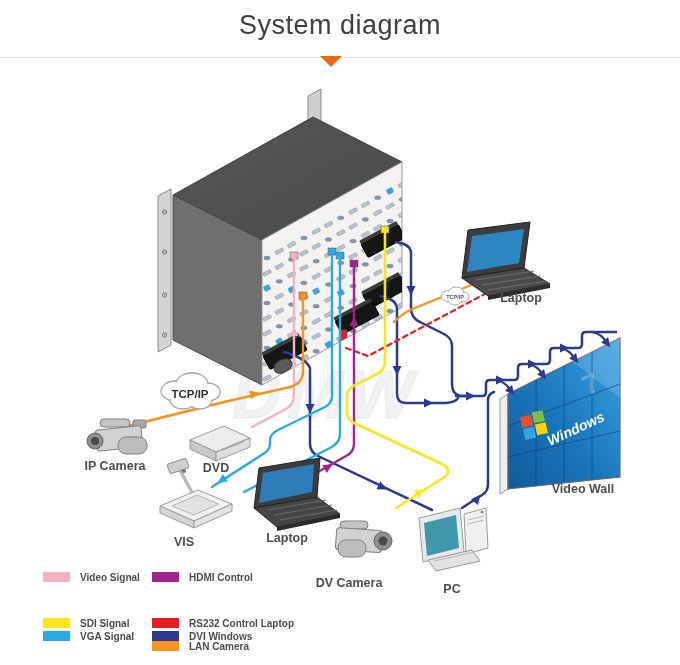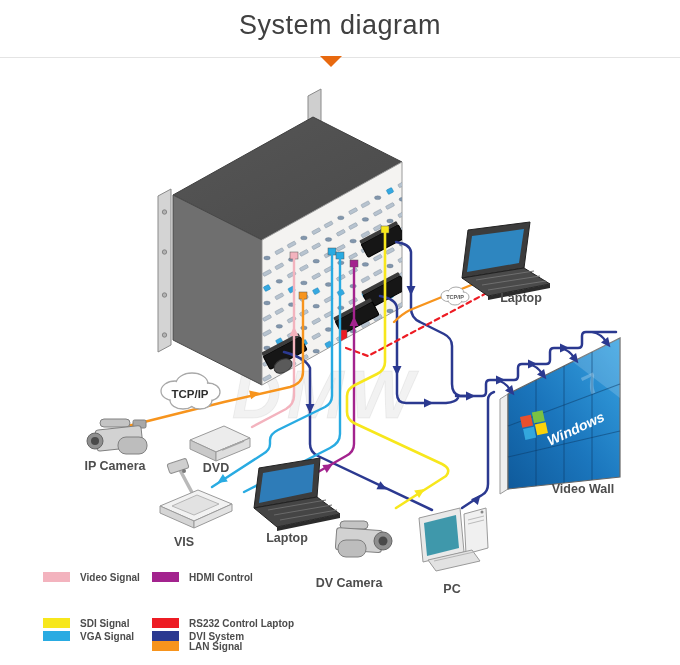--- a/index.html
+++ b/index.html
@@ -392,24 +392,24 @@
     <div class="lg-row lg-c1 r2">
       <span class="lg-sw" style="background: rgb(247, 231, 28);"></span>
       <span>SDI Signal</span>
     </div>
     <div class="lg-row lg-c2 r0">
       <span class="lg-sw" style="background: rgb(163, 35, 142);"></span>
       <span>HDMI Control</span>
     </div>
     <div class="lg-row lg-c2 r1">
       <span class="lg-sw" style="background: rgb(43, 57, 144);"></span>
-      <span>DVI System</span>
+      <span>DVI Windows</span>
     </div>
     <div class="lg-row lg-c2 r2">
       <span class="lg-sw" style="background: rgb(237, 28, 36);"></span>
       <span>RS232 Control Laptop</span>
     </div>
     <div class="lg-row lg-c2 r3">
       <span class="lg-sw" style="background: rgb(247, 148, 29);"></span>
-      <span>LAN Signal</span>
+      <span>LAN Camera</span>
     </div>
   </div>
 </div>
 
 </body></html>

